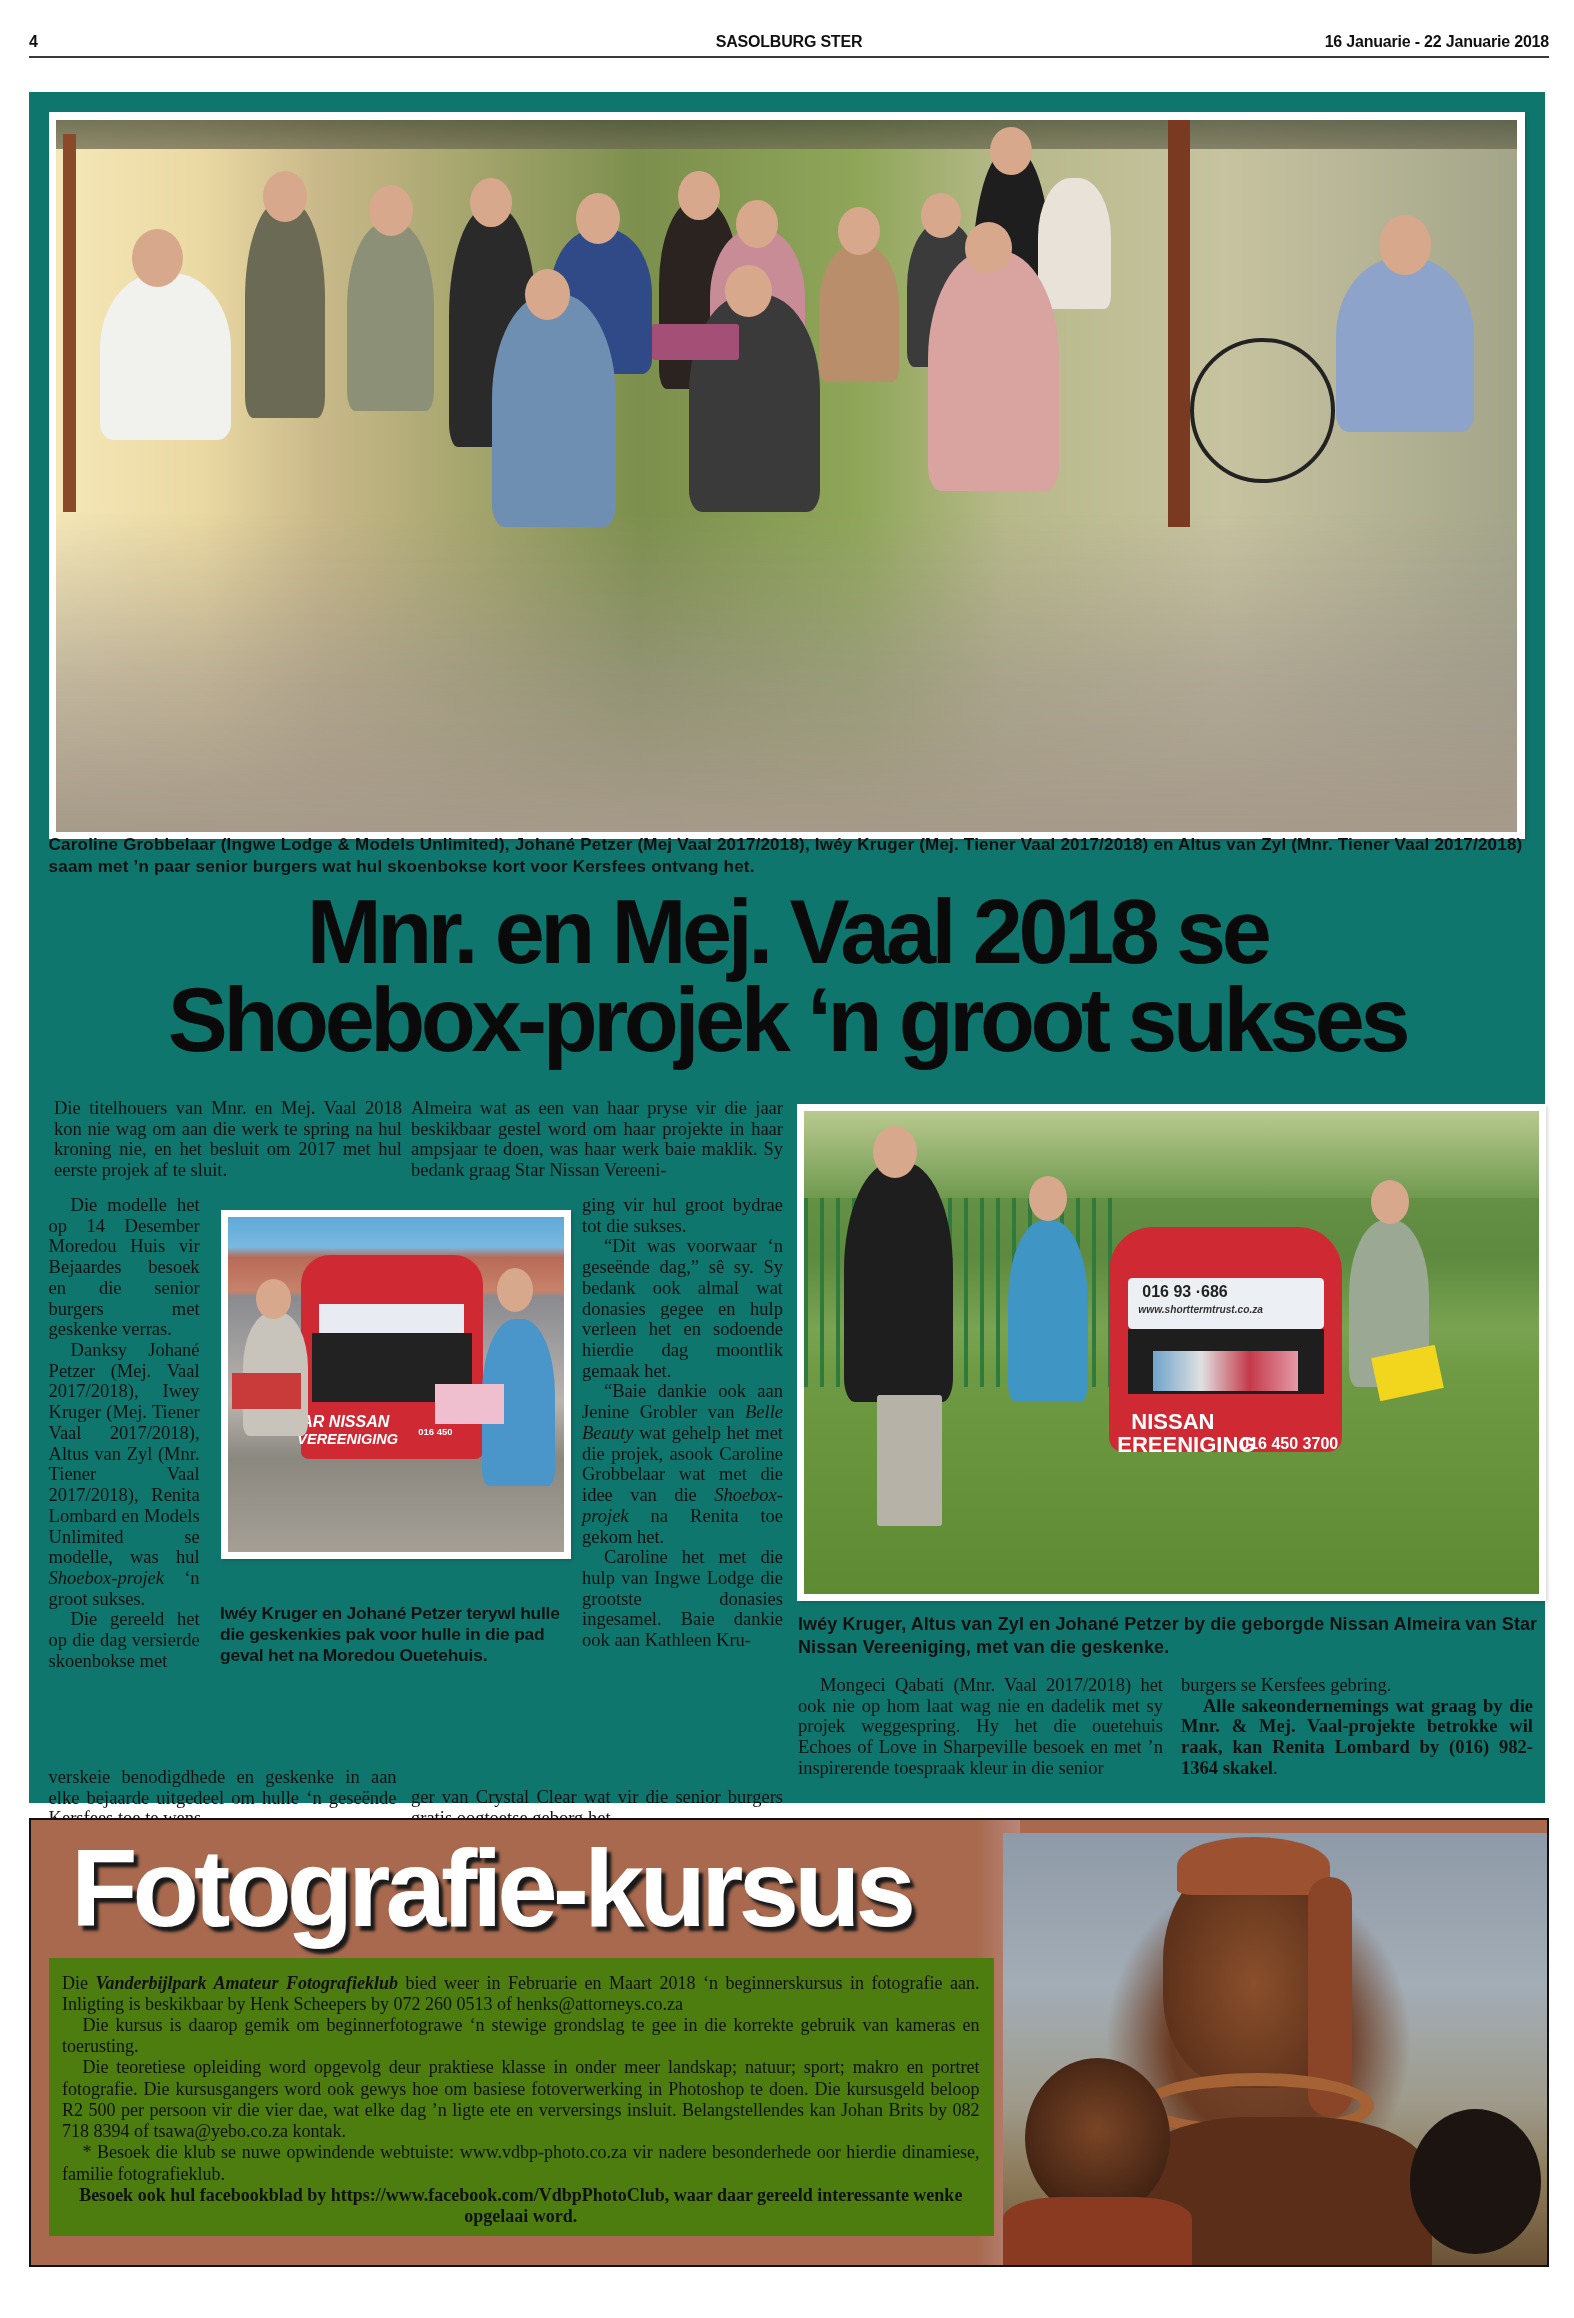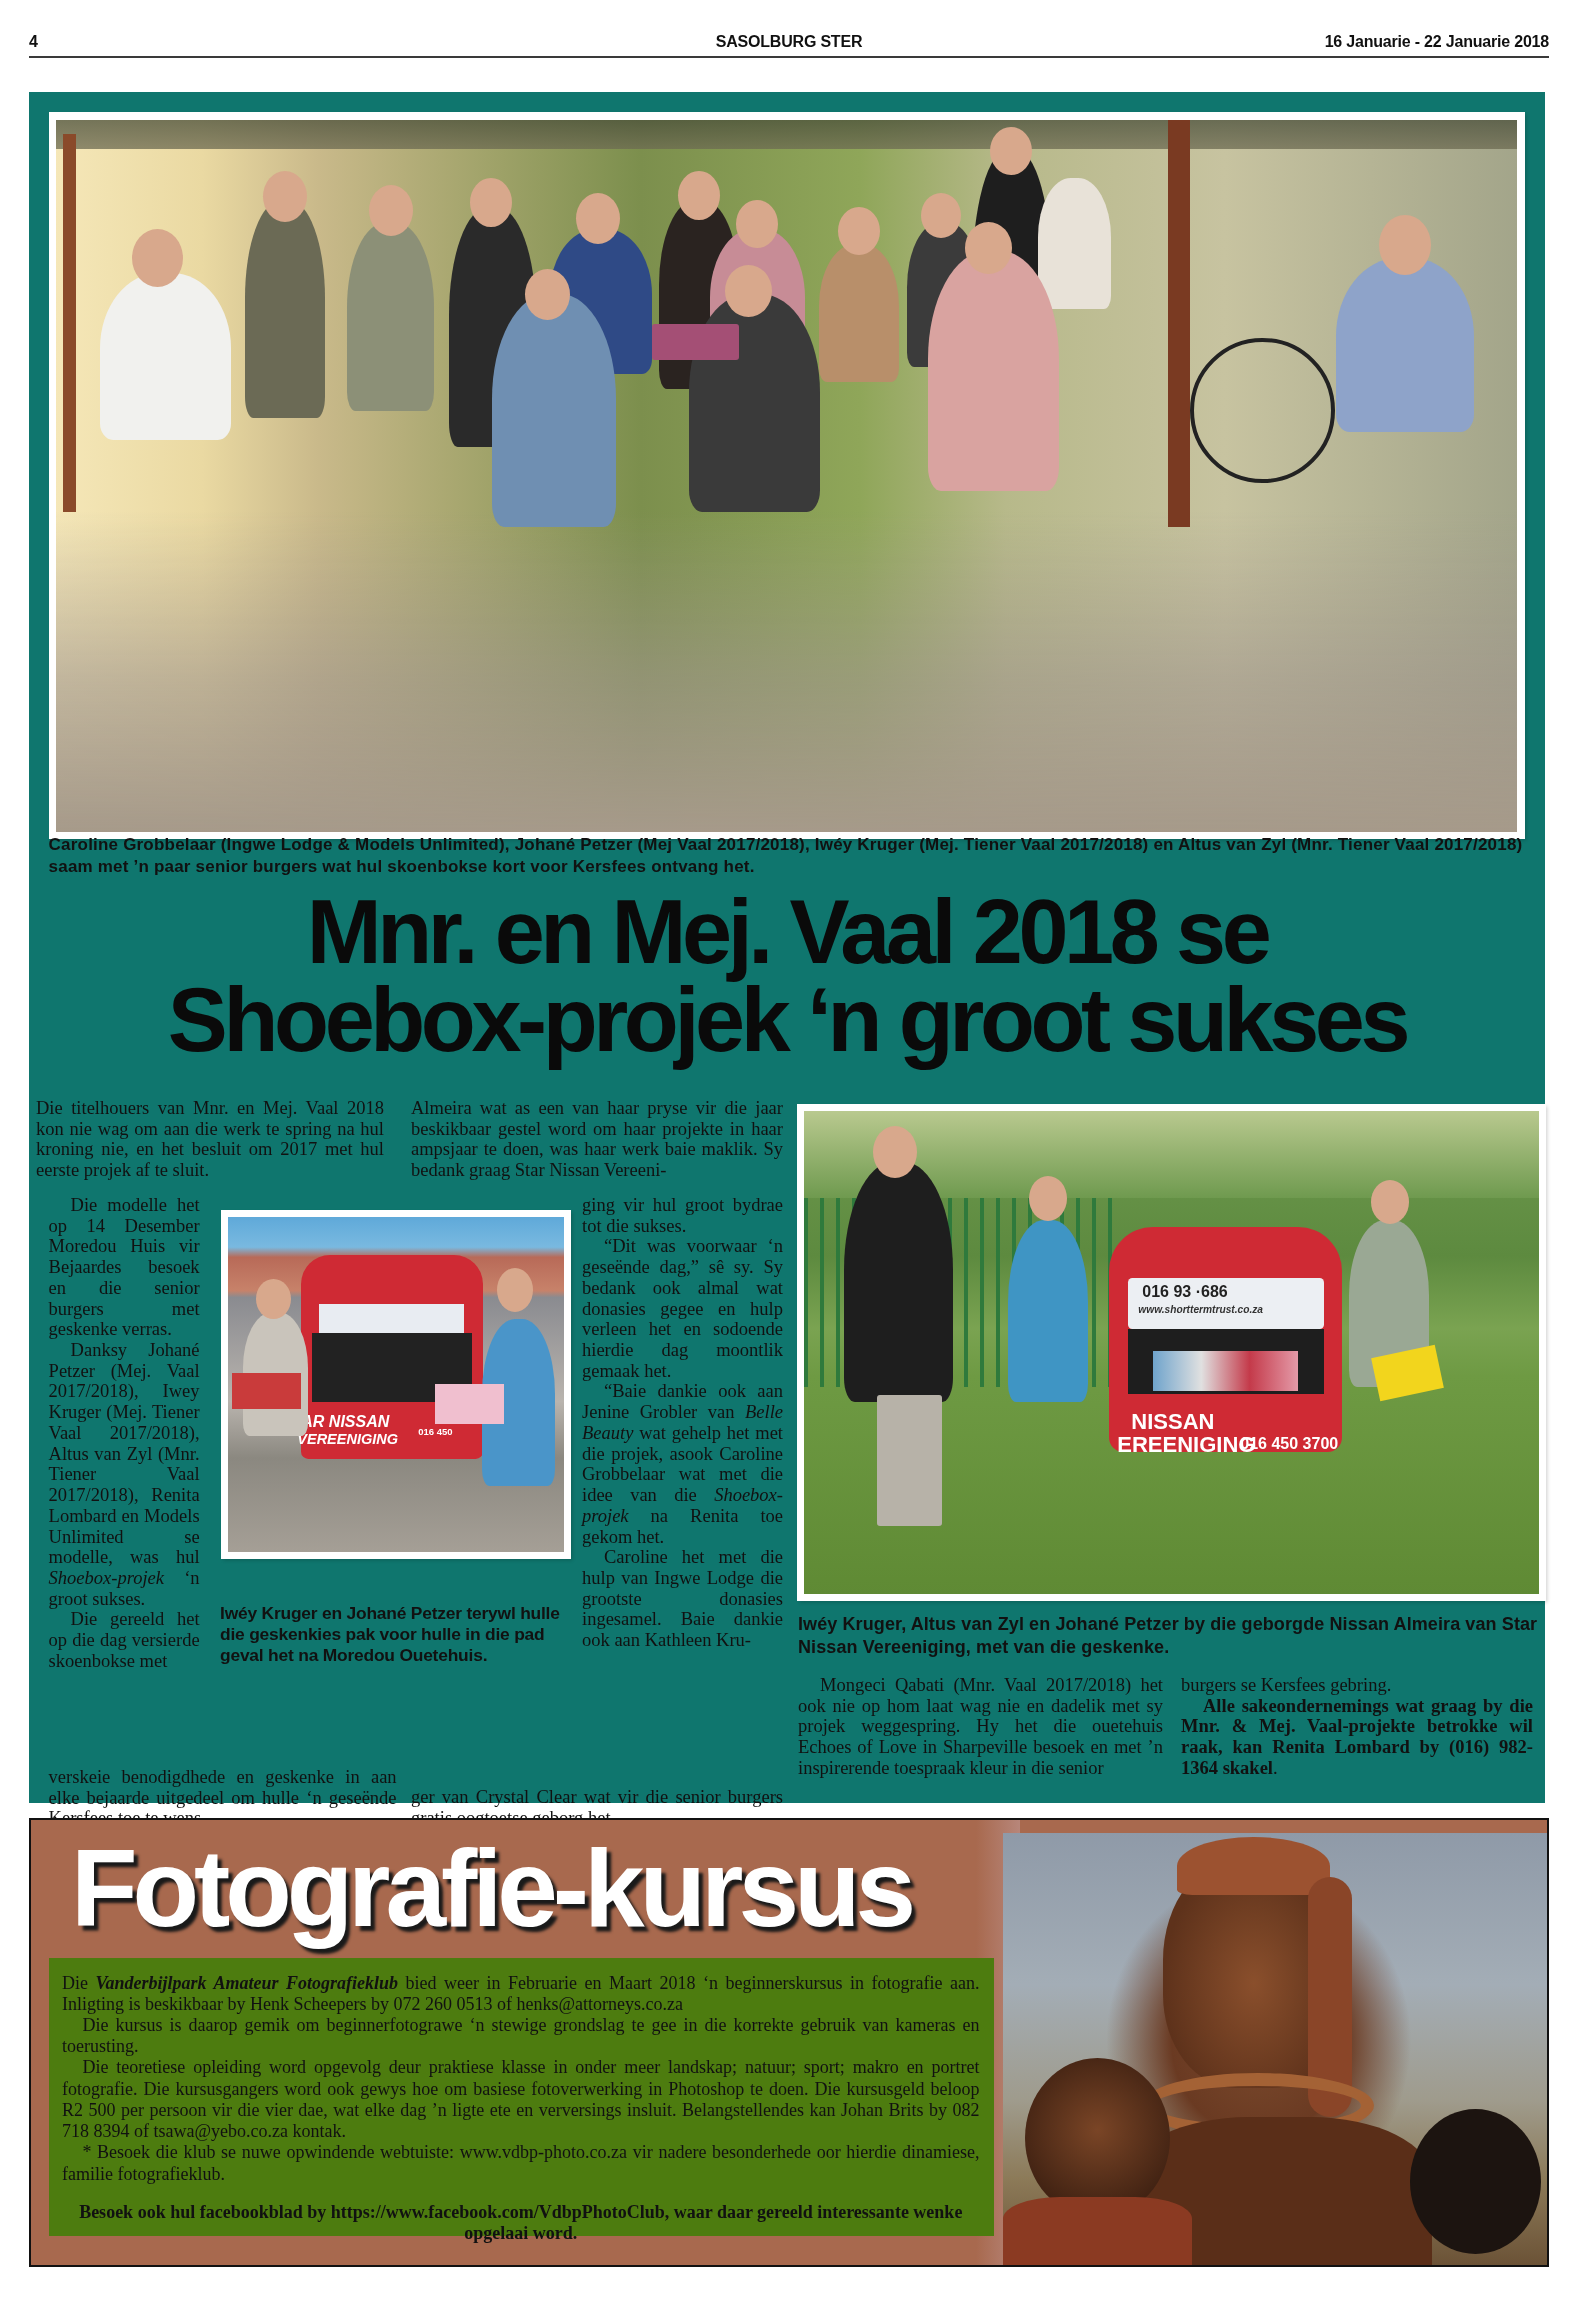--- a/index.html
+++ b/index.html
@@ -33,21 +33,21 @@
   .caption-bold { position: absolute; font-family: "Liberation Sans", sans-serif; font-weight: bold; color: #111; line-height: 1.27; }
   .top-caption { left: 19.6px; top: 742px; width: 1476px; font-size: 17px; letter-spacing: 0.2px; }
 
   .headline { position: absolute; left: 0; top: 796px; width: 1516px; text-align: center; font-family: "Liberation Sans", sans-serif; font-weight: bold; font-size: 90px; line-height: 0.98; letter-spacing: -4.4px; color: #0a0a0a; }
 
   .body-col { position: absolute; font-size: 18.5px; line-height: 1.12; text-align: justify; color: #111; }
   .body-col p { text-indent: 0; }
   .body-col p.ind { text-indent: 22px; }
   .body-col i { font-style: italic; }
 
-  .col1 { left: 7px; top: 1006px; width: 348px; }
+  .col1 { left: 25px; top: 1006px; width: 348px; }
   .col1-narrow { left: 19.6px; top: 1103px; width: 151px; }
   .col1-wide { left: 19.6px; top: 1590px; width: 348px; }
   .col2 { left: 382px; top: 1006px; width: 372px; }
   .col2-narrow { left: 553px; top: 1103px; width: 201px; }
   .col2-wide { left: 382px; top: 1602px; width: 372px; margin-top: 20px; }
 
   .inset-frame { left: 192px; top: 1118px; width: 350px; height: 349px; }
   .inset-photo { background: linear-gradient(180deg, #5fa9d9 0%, #79b9e0 9%, #b86a58 12%, #c7826a 22%, #8a8b90 24%, #b9b4ae 55%, #8b8880 72%, #a59f96 100%); }
   .inset-caption { left: 191px; top: 1511px; width: 364px; font-size: 17.4px; line-height: 1.2; letter-spacing: -0.2px; font-family: "Liberation Sans", sans-serif; }
 
@@ -60,21 +60,21 @@
 
   .col3 { left: 769px; top: 1583px; width: 365px; font-size: 18.5px; }
   .col4 { left: 1152px; top: 1583px; width: 352px; font-size: 18.5px; }
   .col4 b { font-weight: bold; }
 
   
   .ad { position: absolute; left: 29px; top: 1818px; width: 1520px; height: 449px; border: 2.2px solid #111; background: #a8694e; overflow: hidden; }
   .ad-title { position: absolute; left: 40px; top: 8.7px; font-family: "Liberation Sans", sans-serif; font-weight: bold; font-size: 109px; letter-spacing: -5.1px; color: #fff; text-shadow: 4.4px 5.1px 2.9px #1a1a1a; line-height: 1.1; }
   .ad-box { position: absolute; left: 18px; top: 138px; width: 945px; height: 278px; background: #4d7c0f; padding: 14.5px 14.5px 0 13px; font-size: 18px; line-height: 1.18; text-align: justify; color: #111; }
   .ad-box p.ind { text-indent: 20.4px; }
-  .ad-box p.center { text-align: center; font-weight: bold; margin-top: 17px; }
+  .ad-box p.center { text-align: center; font-weight: bold; margin-top: 0; }
   .ad-photo { position: absolute; left: 972px; top: 13px; width: 544px; height: 433px; overflow: hidden;
       background: radial-gradient(ellipse 40% 55% at 47% 48%, #7b4a2d 0%, #6a3a22 40%, rgba(106,58,34,0) 70%),
                   linear-gradient(180deg, #8f9aa8 0%, #a3adb6 35%, #9f9b8c 62%, #8c7a58 80%, #6b5236 100%); }
   .ad-fade { position: absolute; left: 945px; top: 0; width: 44px; height: 100%; background: linear-gradient(90deg, #a8694e, #b7867a); }
 </style>
 </head>
 <body>
 
 <div class="folio">
   <span class="page-no">4</span>

